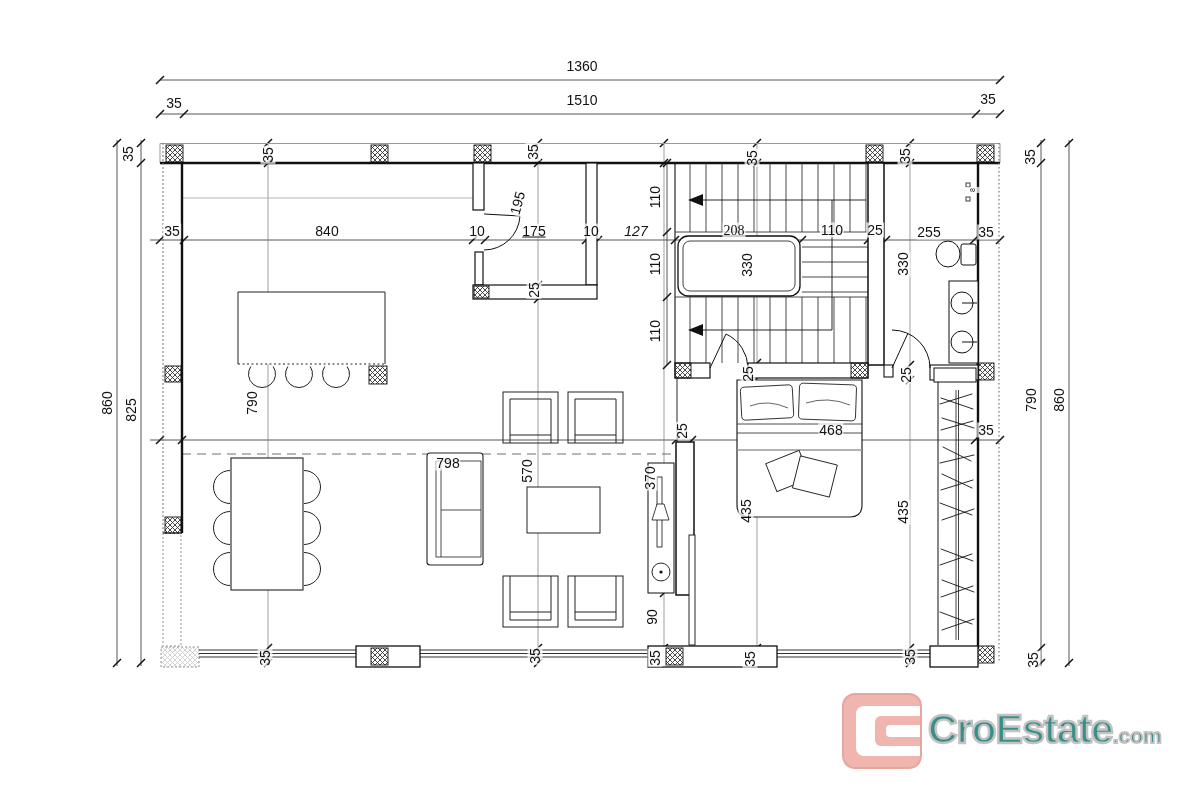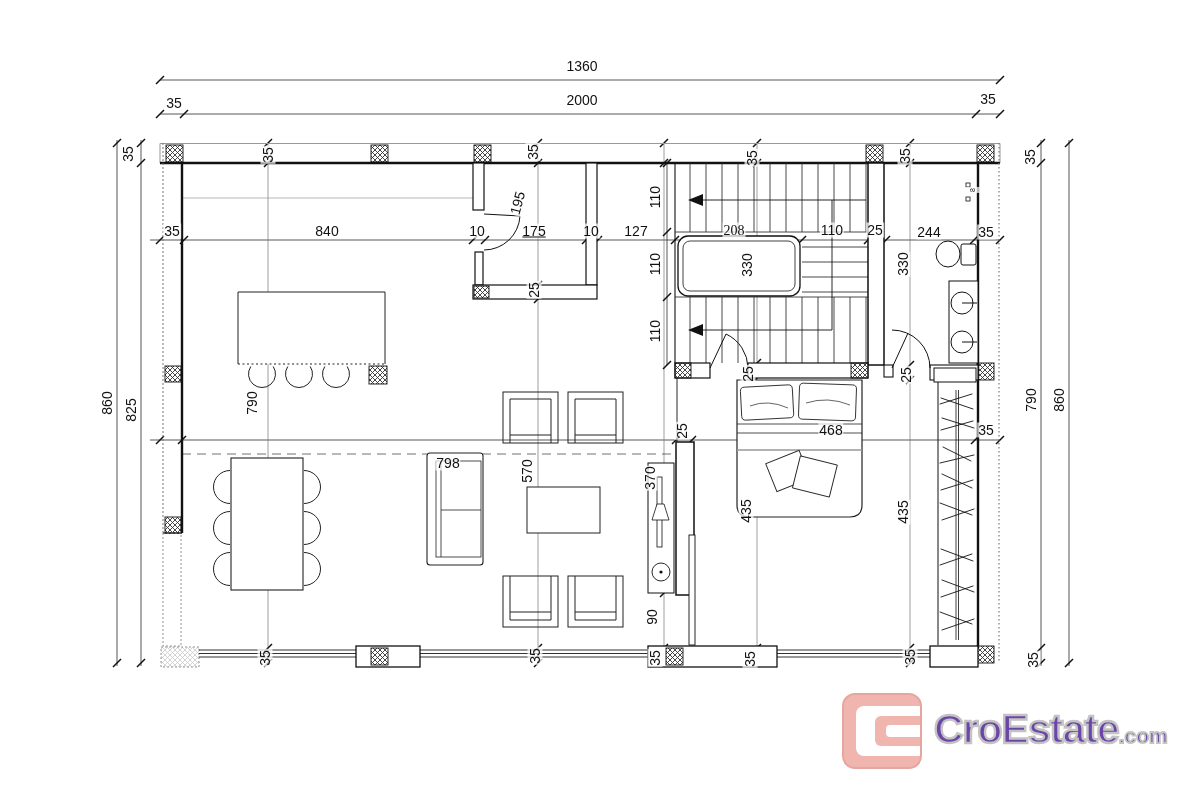--- a/index.html
+++ b/index.html
@@ -9,22 +9,22 @@
   .labels{position:absolute;left:0;top:0;width:1132px;height:800px;pointer-events:none;text-align:center;}
   .dim{position:absolute;font-family:"Liberation Sans",sans-serif;font-size:14px;color:#111;
        line-height:15px;white-space:nowrap;background:rgba(255,255,255,.72);padding:0 1px;}
   
   .logo{position:absolute;left:842px;top:688px;width:356px;height:84px;opacity:.82;}
   .logo-icon{position:absolute;left:0;top:5px;width:76px;height:72px;background:#eca69d;
              border:2px solid #e0938b;border-radius:13px;overflow:hidden;}
   .li1{position:absolute;left:12px;top:11px;width:70px;height:50px;background:#fff;border-radius:8px;}
   .li2{position:absolute;left:31px;top:21px;width:52px;height:30px;background:#eca69d;border-radius:6px;}
   .li3{position:absolute;left:42px;top:30px;width:42px;height:12px;background:#fff;border-radius:4px;}
-  .logo-text{position:absolute;left:92px;top:0;height:84px;line-height:82px;white-space:nowrap;
-             font-weight:700;color:#4c1d95;letter-spacing:-1px;
+  .logo-text{position:absolute;left:86px;top:0;height:84px;line-height:82px;white-space:nowrap;
+             font-weight:700;color:#0f766e;letter-spacing:-1px;
              -webkit-text-stroke:2.4px #b7b7b7;font-size:41px;}
   .logo-text .tld{font-size:21px;-webkit-text-stroke:1.8px #b7b7b7;letter-spacing:0;}
 </style>
 </head>
 <body>
 
 <div class="page">
 
 <svg width="1200" height="800" viewBox="0 0 1200 800">
   <defs>
@@ -253,40 +253,40 @@
       <path d="M941 398 L973 409 M940 404 L972 394 M942 418 L974 428 M941 430 L973 421
                M943 447 L971 461 M940 463 L974 455 M942 474 L972 488 M941 490 L973 480
                M940 503 L972 515 M942 520 L974 509 M941 549 L973 561 M940 565 L972 554
                M942 580 L974 592 M941 597 L973 586 M940 612 L972 624 M942 630 L974 619"></path>
     </g>
   </g>
 </svg>
 
 <div class="labels">
       <div class="dim" style="left: 582px; top: 66px; transform: translate(-50%, -50%) rotate(0deg);">1360</div>
-      <div class="dim" style="left: 582px; top: 100px; transform: translate(-50%, -50%) rotate(0deg);">2000</div>
+      <div class="dim" style="left: 582px; top: 100px; transform: translate(-50%, -50%) rotate(0deg);">1510</div>
       <div class="dim" style="left: 174px; top: 103px; transform: translate(-50%, -50%) rotate(0deg);">35</div>
       <div class="dim" style="left: 988px; top: 99px; transform: translate(-50%, -50%) rotate(0deg);">35</div>
       <div class="dim" style="left: 128px; top: 154px; transform: translate(-50%, -50%) rotate(-90deg);">35</div>
       <div class="dim" style="left: 107px; top: 403px; transform: translate(-50%, -50%) rotate(-90deg);">860</div>
       <div class="dim" style="left: 131px; top: 410px; transform: translate(-50%, -50%) rotate(-90deg);">825</div>
       <div class="dim" style="left: 1030px; top: 157px; transform: translate(-50%, -50%) rotate(-90deg);">35</div>
       <div class="dim" style="left: 1031px; top: 400px; transform: translate(-50%, -50%) rotate(-90deg);">790</div>
       <div class="dim" style="left: 1059px; top: 400px; transform: translate(-50%, -50%) rotate(-90deg);">860</div>
       <div class="dim" style="left: 1033px; top: 660px; transform: translate(-50%, -50%) rotate(-90deg);">35</div>
       <div class="dim" style="left: 172px; top: 231px; transform: translate(-50%, -50%) rotate(0deg);">35</div>
       <div class="dim" style="left: 327px; top: 231px; transform: translate(-50%, -50%) rotate(0deg);">840</div>
       <div class="dim" style="left: 477px; top: 231px; transform: translate(-50%, -50%) rotate(0deg);">10</div>
       <div class="dim" style="left: 534px; top: 231px; transform: translate(-50%, -50%) rotate(0deg); text-decoration: underline;">175</div>
       <div class="dim" style="left: 591px; top: 231px; transform: translate(-50%, -50%) rotate(0deg);">10</div>
-      <div class="dim" style="left: 636px; top: 231px; transform: translate(-50%, -50%) rotate(0deg);">127</div>
+      <div class="dim" style="left: 636px; top: 231px; transform: translate(-50%, -50%) rotate(0deg); font-style: italic;">127</div>
       <div class="dim" style="left: 734px; top: 230px; transform: translate(-50%, -50%) rotate(0deg); font-family: Liberation Serif, serif;">208</div>
       <div class="dim" style="left: 832px; top: 230px; transform: translate(-50%, -50%) rotate(0deg);">110</div>
       <div class="dim" style="left: 875px; top: 230px; transform: translate(-50%, -50%) rotate(0deg);">25</div>
-      <div class="dim" style="left: 929px; top: 232px; transform: translate(-50%, -50%) rotate(0deg);">244</div>
+      <div class="dim" style="left: 929px; top: 232px; transform: translate(-50%, -50%) rotate(0deg);">255</div>
       <div class="dim" style="left: 986px; top: 232px; transform: translate(-50%, -50%) rotate(0deg);">35</div>
       <div class="dim" style="left: 268px; top: 155px; transform: translate(-50%, -50%) rotate(-90deg);">35</div>
       <div class="dim" style="left: 533px; top: 152px; transform: translate(-50%, -50%) rotate(-90deg);">35</div>
       <div class="dim" style="left: 752px; top: 158px; transform: translate(-50%, -50%) rotate(-90deg);">35</div>
       <div class="dim" style="left: 905px; top: 156px; transform: translate(-50%, -50%) rotate(-90deg);">35</div>
       <div class="dim" style="left: 655px; top: 197px; transform: translate(-50%, -50%) rotate(-90deg);">110</div>
       <div class="dim" style="left: 655px; top: 264px; transform: translate(-50%, -50%) rotate(-90deg);">110</div>
       <div class="dim" style="left: 655px; top: 331px; transform: translate(-50%, -50%) rotate(-90deg);">110</div>
       <div class="dim" style="left: 747px; top: 265px; transform: translate(-50%, -50%) rotate(-90deg);">330</div>
       <div class="dim" style="left: 903px; top: 264px; transform: translate(-50%, -50%) rotate(-90deg);">330</div>

